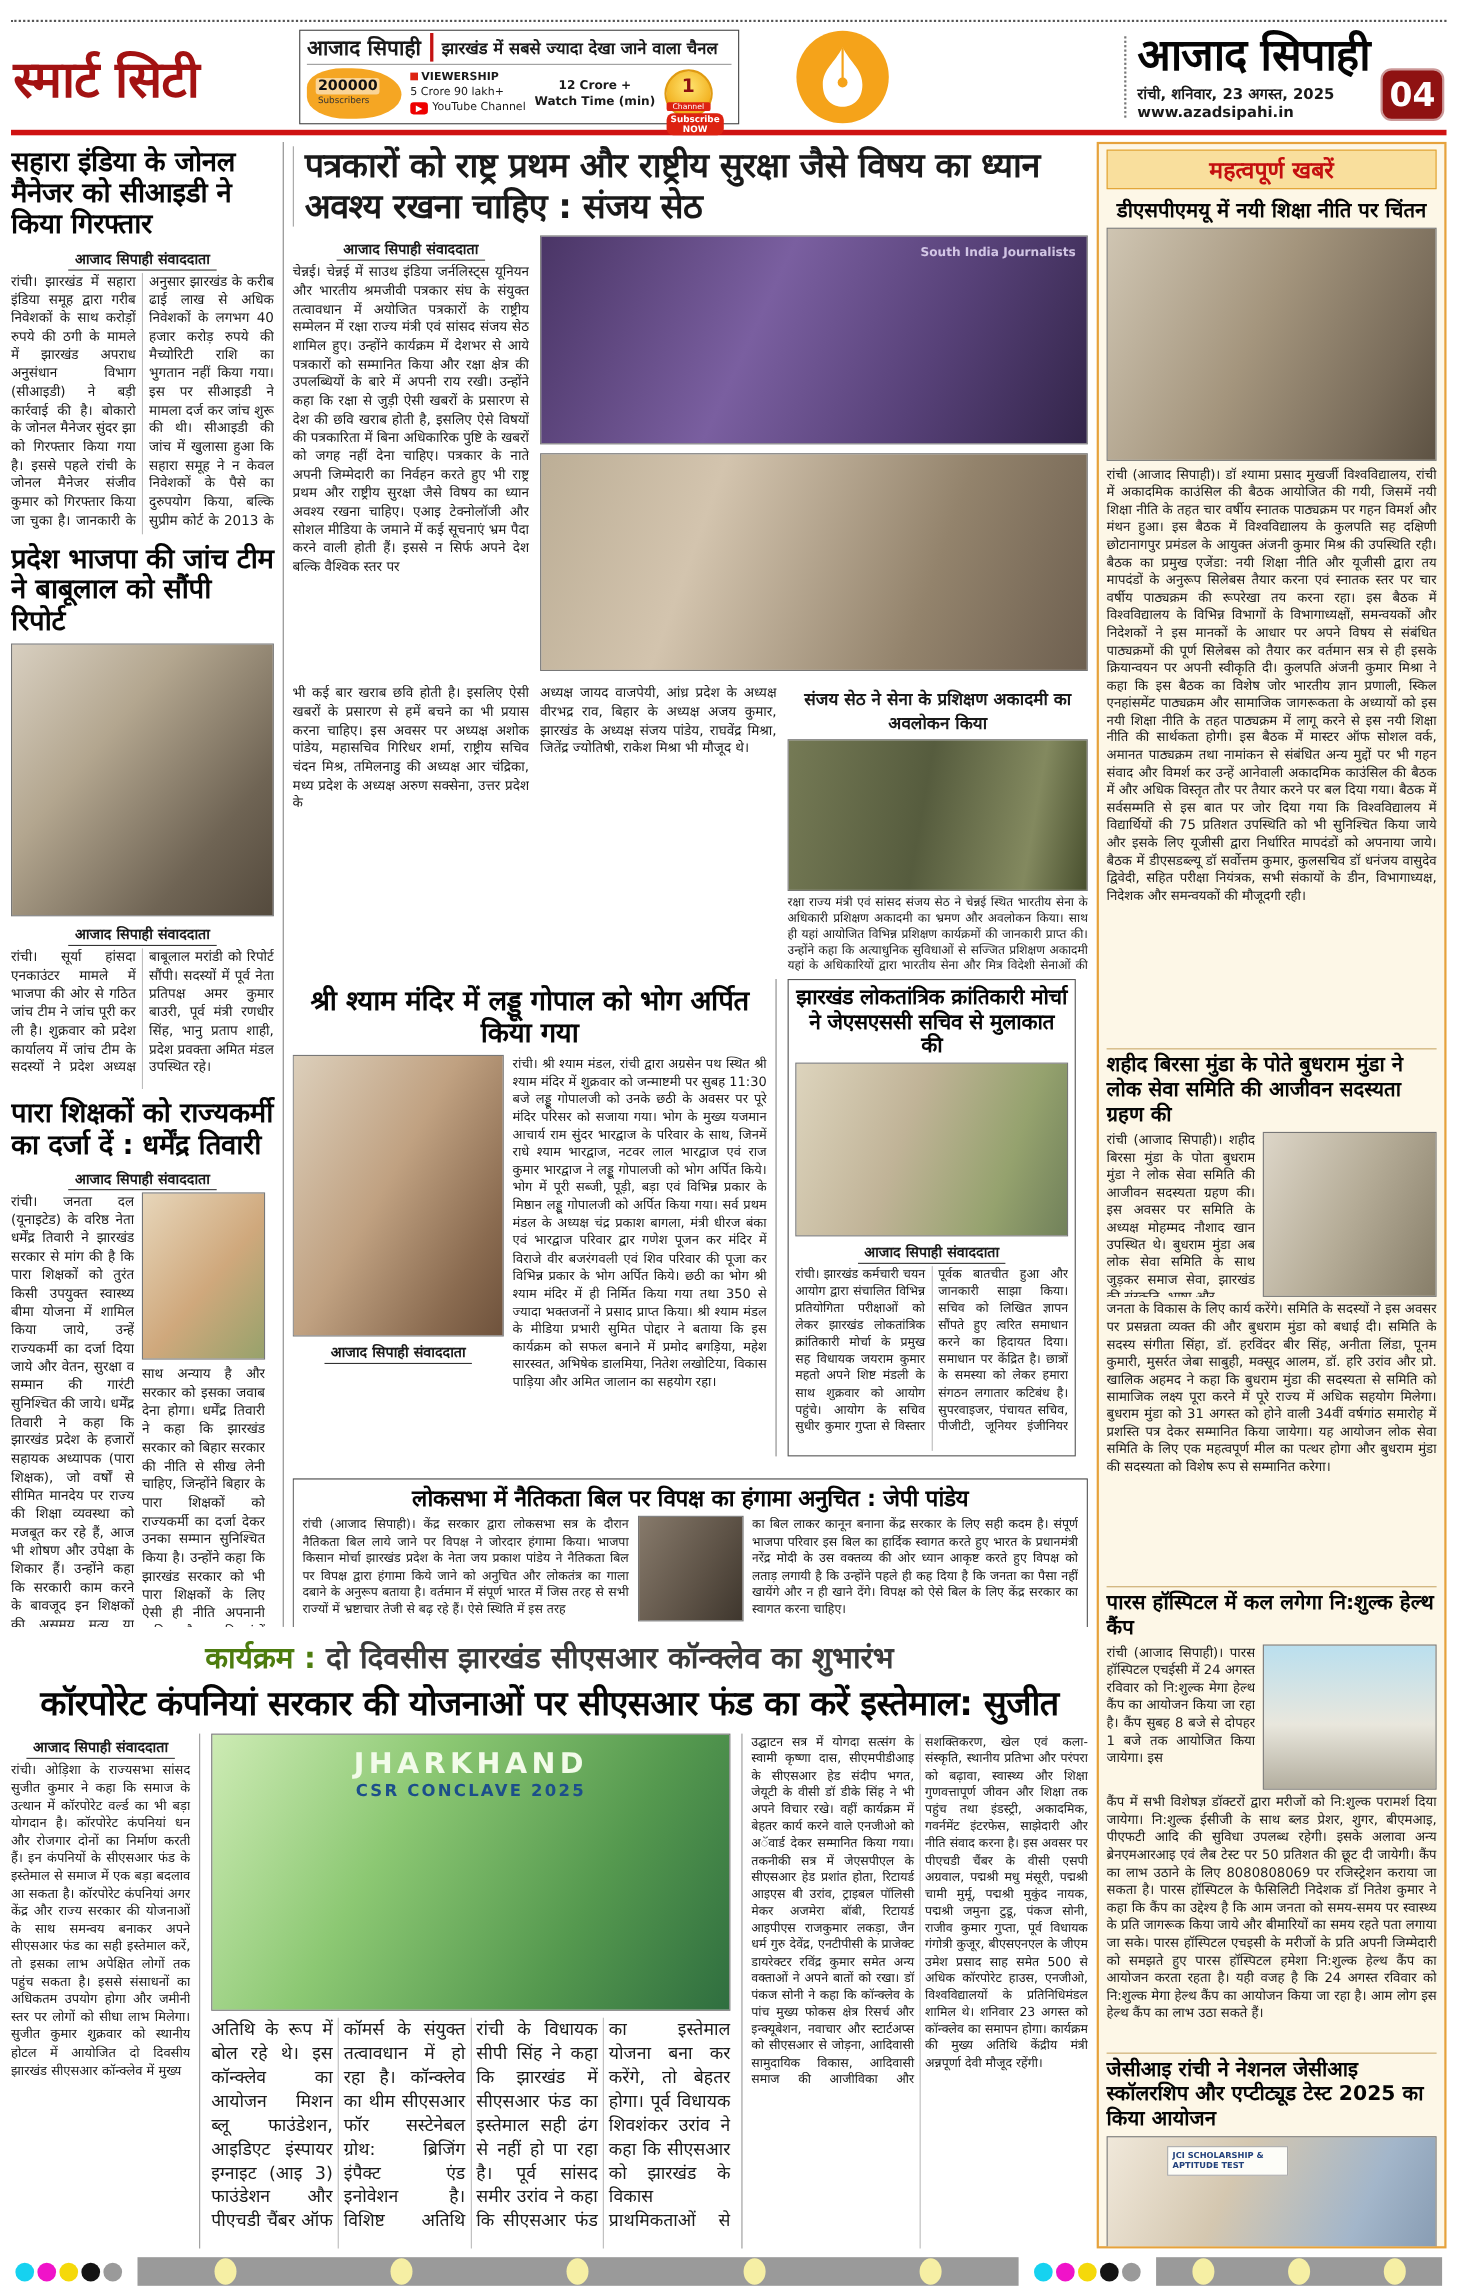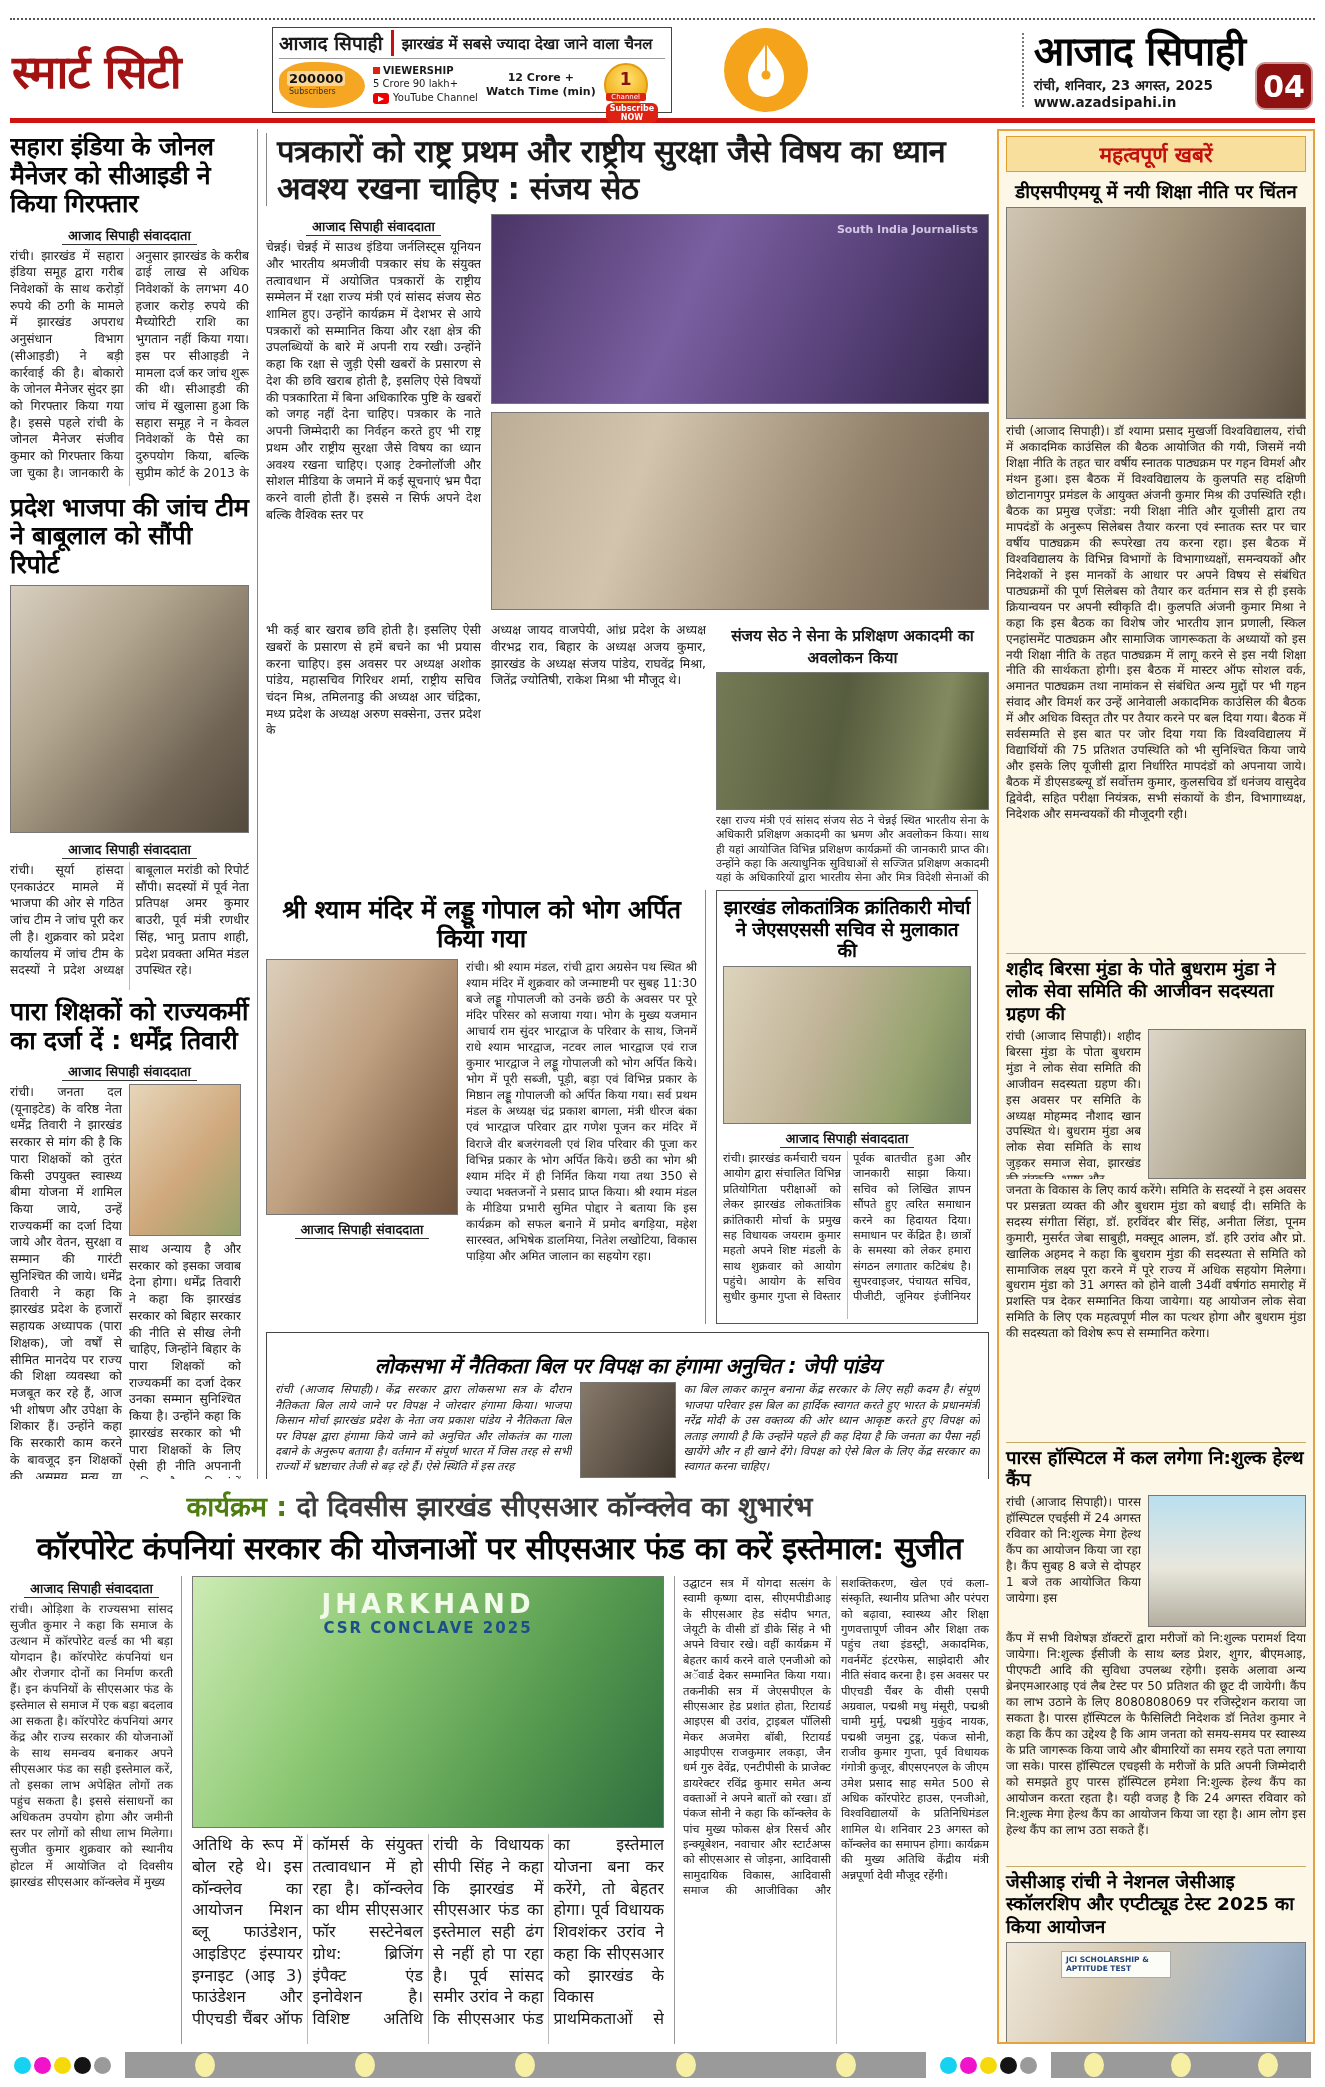--- a/index.html
+++ b/index.html
@@ -67,21 +67,21 @@
   .army-head { font-size:15.5px; font-weight:800; text-align:center; margin:2px 0 4px; }
   .ph-army { height:138px; background:linear-gradient(100deg,#757a55 0%,#565c3e 45%,#83895f 80%,#49502f 100%); }
   .army-caption { font-size:11px; line-height:1.3; text-align:justify; margin-top:4px; height:72px; overflow:hidden; }
   .h-shyam { font-size:25px; text-align:center; margin:6px 0; }
   .shyam-block { width:440px; flex-shrink:0; border-right:1px solid #888; padding-right:8px; }
   .shyam-flex { display:flex; gap:8px; }
   .ph-shyam { width:192px; height:256px; background:linear-gradient(120deg,#dccfbb 0%,#c0a181 45%,#8a6b50 80%,#6e523c 100%); flex-shrink:0; }
   .jlkm-block { width:262px; border:1px solid #555; padding:4px 6px; }
   .h-jlkm { font-size:19px; text-align:center; margin:2px 0 4px; }
   .ph-jlkm { height:158px; background:linear-gradient(110deg,#ddd4bd 0%,#c0b397 40%,#95a26e 75%,#71815a 100%); margin-bottom:4px; }
-  .loksabha-box { border:1.5px solid #444; margin-top:8px; padding:20px 8px;font-style:italic; }
+  .loksabha-box { border:1.5px solid #444; margin-top:20px; padding:4px 8px; }
   .h-loksabha { font-size:20.5px; text-align:center; margin:2px 0 4px; }
   .lok-flex { display:flex; gap:8px; }
   .ph-jp { width:96px; height:96px; background:linear-gradient(120deg,#877a6b 0%,#5d5246 60%,#3e362d 100%); flex-shrink:0; }
 
   
   .kicker { text-align:center; font-size:27px; font-weight:800; margin:8px 0 2px; color:#3c3c3c; }
   .kicker .red { color:#4d7c0f; }
   .h-csr { text-align:center; font-size:31px; font-weight:900; letter-spacing:-0.5px; margin:2px 0 8px; color:#070707; }
   .csr-row { display:flex; gap:10px; }
   .csr-lead { width:172px; flex-shrink:0; border-right:1px solid #999; padding-right:8px; }

